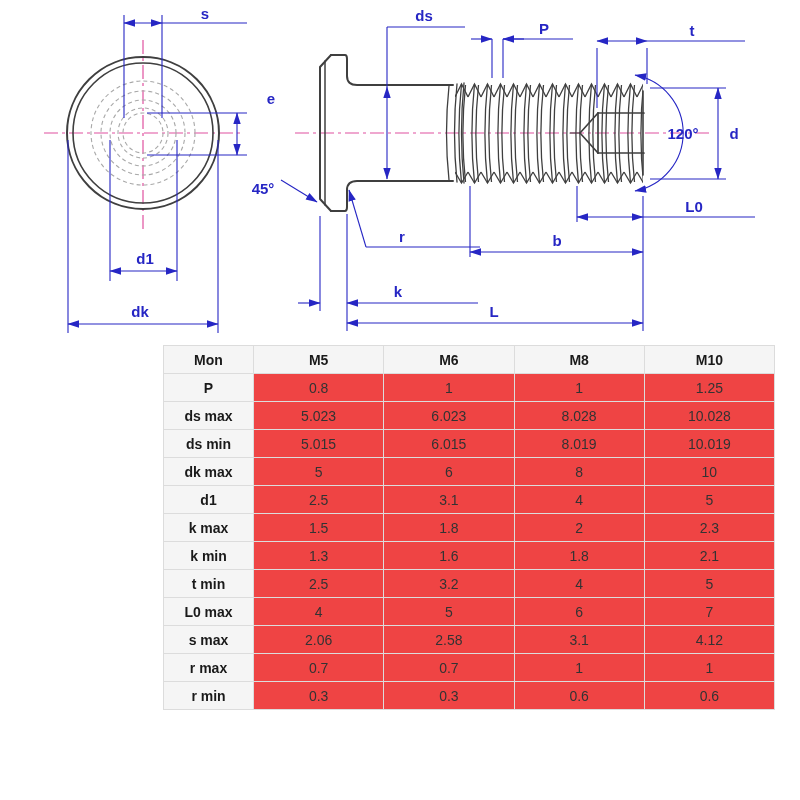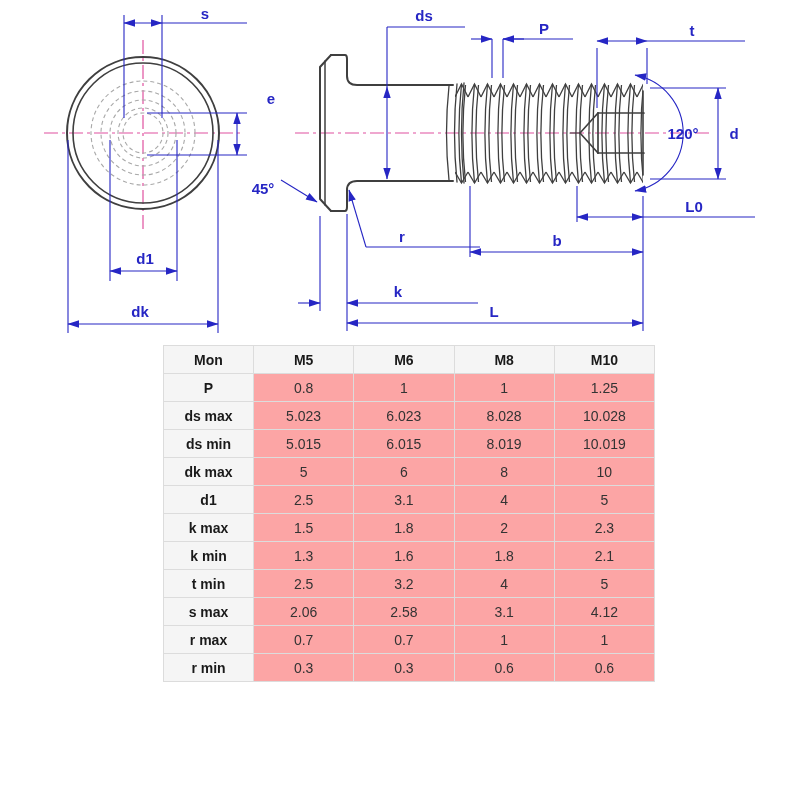--- a/index.html
+++ b/index.html
@@ -1,25 +1,25 @@
 <!DOCTYPE html>
 <html><head>
 <meta charset="utf-8">
 <style>
   html,body{margin:0;padding:0;background:#ffffff;width:800px;height:800px;overflow:hidden;
             font-family:"Liberation Sans",sans-serif;}
   #stage{position:relative;width:800px;height:800px;background:#fff;}
   #drawing{position:absolute;left:0;top:0;}
   .dim-text{font-family:"Liberation Sans",sans-serif;font-size:15px;font-weight:bold;fill:#2626c4;}
-  #spec-table-wrap{position:absolute;left:163px;top:345px;width:492px;}
+  #spec-table-wrap{position:absolute;left:163px;top:345px;width:612px;}
   table{border-collapse:collapse;width:100%;table-layout:fixed;background:#fff;}
   th,td{border:1px solid #dcdcdc;height:27px;text-align:center;vertical-align:middle;
         font-size:14px;padding:0 4px;}
   th{background:#f5f5f5;color:#1a1a1a;font-weight:bold;}
-  td{color:#333;font-weight:normal;background:#fca5a5;}
+  td{color:#333;font-weight:normal;background:#ef4444;}
   col.c0{width:90px;}
 </style>
 </head>
 <body>
 
 <div id="stage">
 
   <svg id="drawing" width="800" height="344" viewBox="0 0 800 344">
     <defs>
       <marker id="ar" viewBox="0 0 10 8" refX="9.5" refY="4" markerWidth="11" markerHeight="8.5" orient="auto-start-reverse">
@@ -223,20 +223,27 @@
             <td>2.1</td>
           </tr>
         <tr>
             <th>t min</th>
             <td>2.5</td>
             <td>3.2</td>
             <td>4</td>
             <td>5</td>
           </tr>
         <tr>
+            <th>L0 max</th>
+            <td>4</td>
+            <td>5</td>
+            <td>6</td>
+            <td>7</td>
+          </tr>
+        <tr>
             <th>s max</th>
             <td>2.06</td>
             <td>2.58</td>
             <td>3.1</td>
             <td>4.12</td>
           </tr>
         <tr>
             <th>r max</th>
             <td>0.7</td>
             <td>0.7</td>

